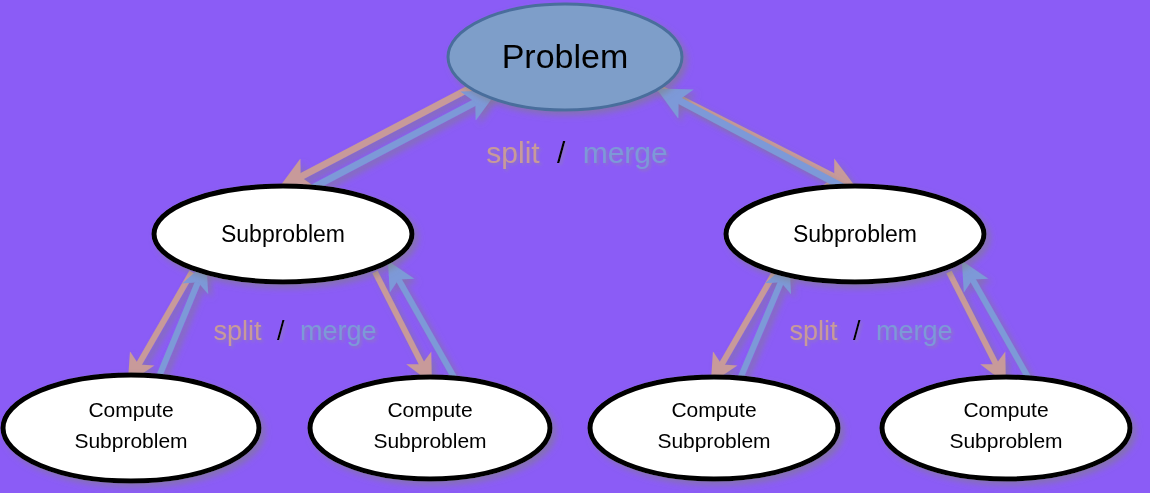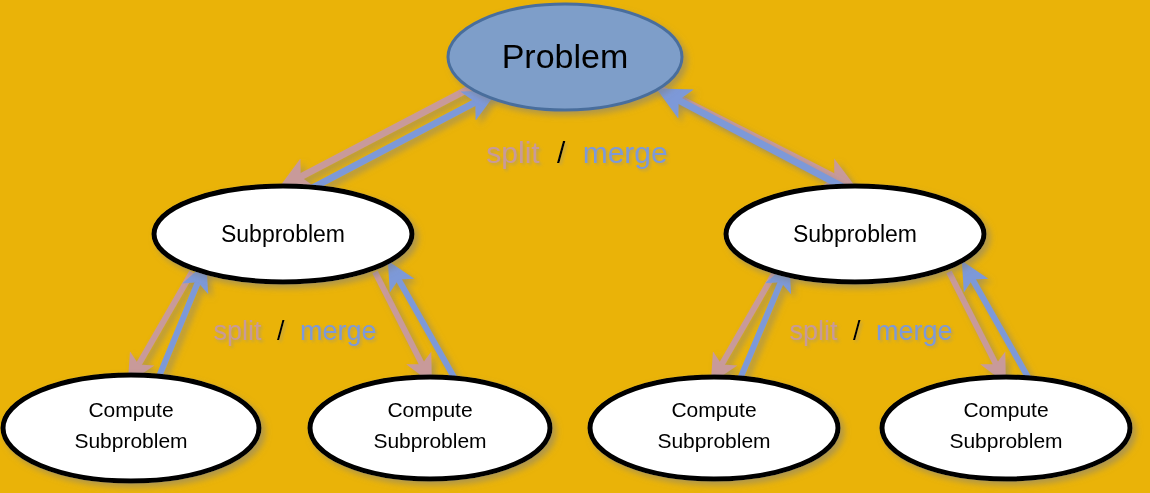--- a/index.html
+++ b/index.html
@@ -8,21 +8,21 @@
     padding: 0;
     background: #ffffff;
   }
   body {
     font-family: "Liberation Sans", sans-serif;
   }
   #canvas {
     position: relative;
     width: 1150px;
     height: 493px;
-    background: #eab308;
+    background: #8b5cf6;
     overflow: hidden;
   }
   svg#diagram {
     position: absolute;
     top: 0;
     left: 0;
     width: 1150px;
     height: 493px;
     display: block;
   }

